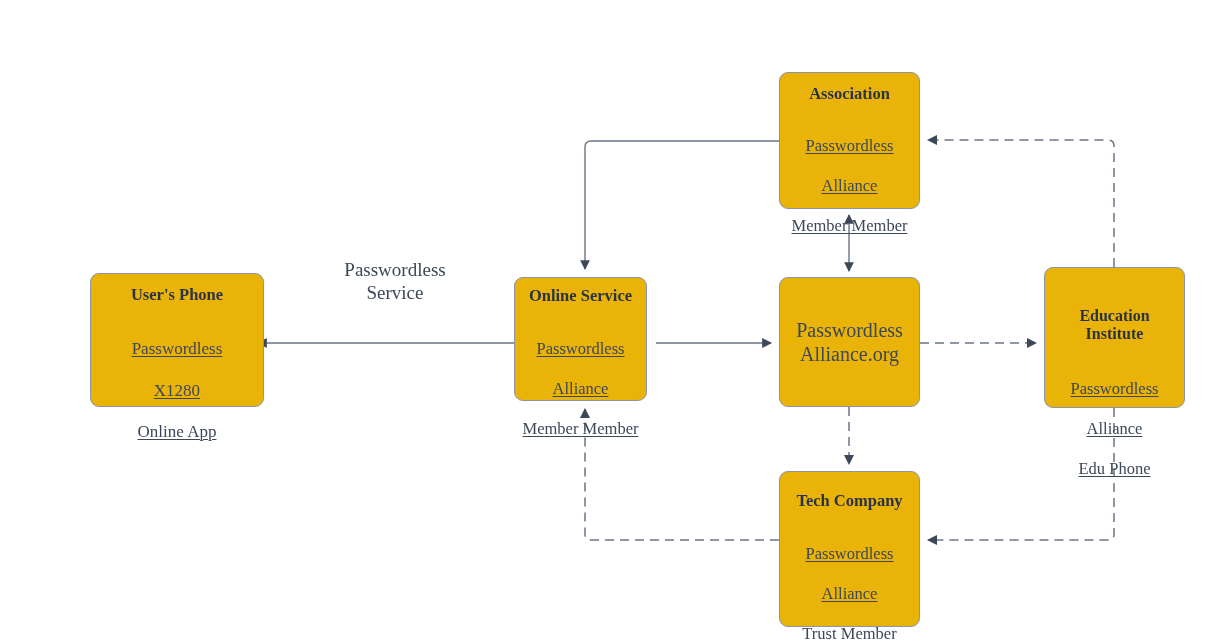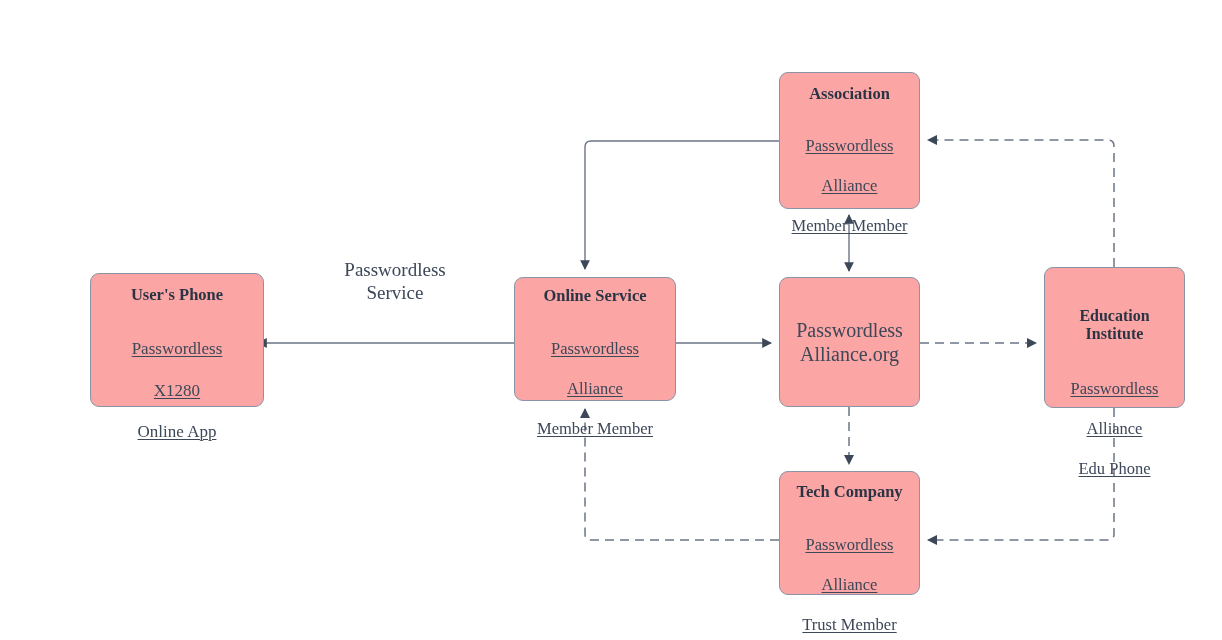--- a/index.html
+++ b/index.html
@@ -24,21 +24,21 @@
     top: 0;
     width: 1222px;
     height: 640px;
     pointer-events: none;
   }
   .node {
     position: absolute;
     box-sizing: border-box;
     border: 1.3px solid #8a94a6;
     border-radius: 9px;
-    background: #fca5a5;
+    background: #eab308;
     display: flex;
     flex-direction: column;
     align-items: center;
     justify-content: flex-start;
     text-align: center;
     color: #3c4758;
   }
   .node-title {
     font-weight: bold;
     color: #2b3444;
@@ -64,25 +64,25 @@
   .edge-label {
     position: absolute;
     text-align: center;
     line-height: 1.22;
     white-space: pre-line;
     color: #3c4758;
   }
 
   
   #node-user-phone   { left: 90px;  top: 273px; width: 174px; height: 134px; padding-top: 12px; }
-  #node-online-svc   { left: 514px; top: 277px; width: 162px; height: 124px; padding-top: 9px; }
+  #node-online-svc   { left: 514px; top: 277px; width: 133px; height: 124px; padding-top: 9px; }
   #node-association  { left: 779px; top: 72px;  width: 141px; height: 137px; padding-top: 12px; }
   #node-pwa-core     { left: 779px; top: 277px; width: 141px; height: 130px; padding-top: 0; justify-content: center; }
   #node-education    { left: 1044px;top: 267px; width: 141px; height: 141px; padding-top: 11px; }
-  #node-tech         { left: 779px; top: 471px; width: 141px; height: 124px; padding-top: 11px; }
+  #node-tech         { left: 779px; top: 471px; width: 141px; height: 156px; padding-top: 20px; }
 
   #node-user-phone  .node-title { font-size: 16.5px; }
   #node-user-phone  .node-sub   { font-size: 17px; margin-top: 14px; }
   #node-online-svc  .node-title { font-size: 16.5px; }
   #node-online-svc  .node-sub   { font-size: 16.5px; margin-top: 13px; }
   #node-association .node-title { font-size: 16.5px; }
   #node-association .node-sub   { font-size: 16.5px; margin-top: 12px; }
   #node-education   .node-title { font-size: 16px; margin-top: 28px; }
   #node-education   .node-sub   { font-size: 16.5px; margin-top: 16px; }
   #node-tech        .node-title { font-size: 16.5px; }

